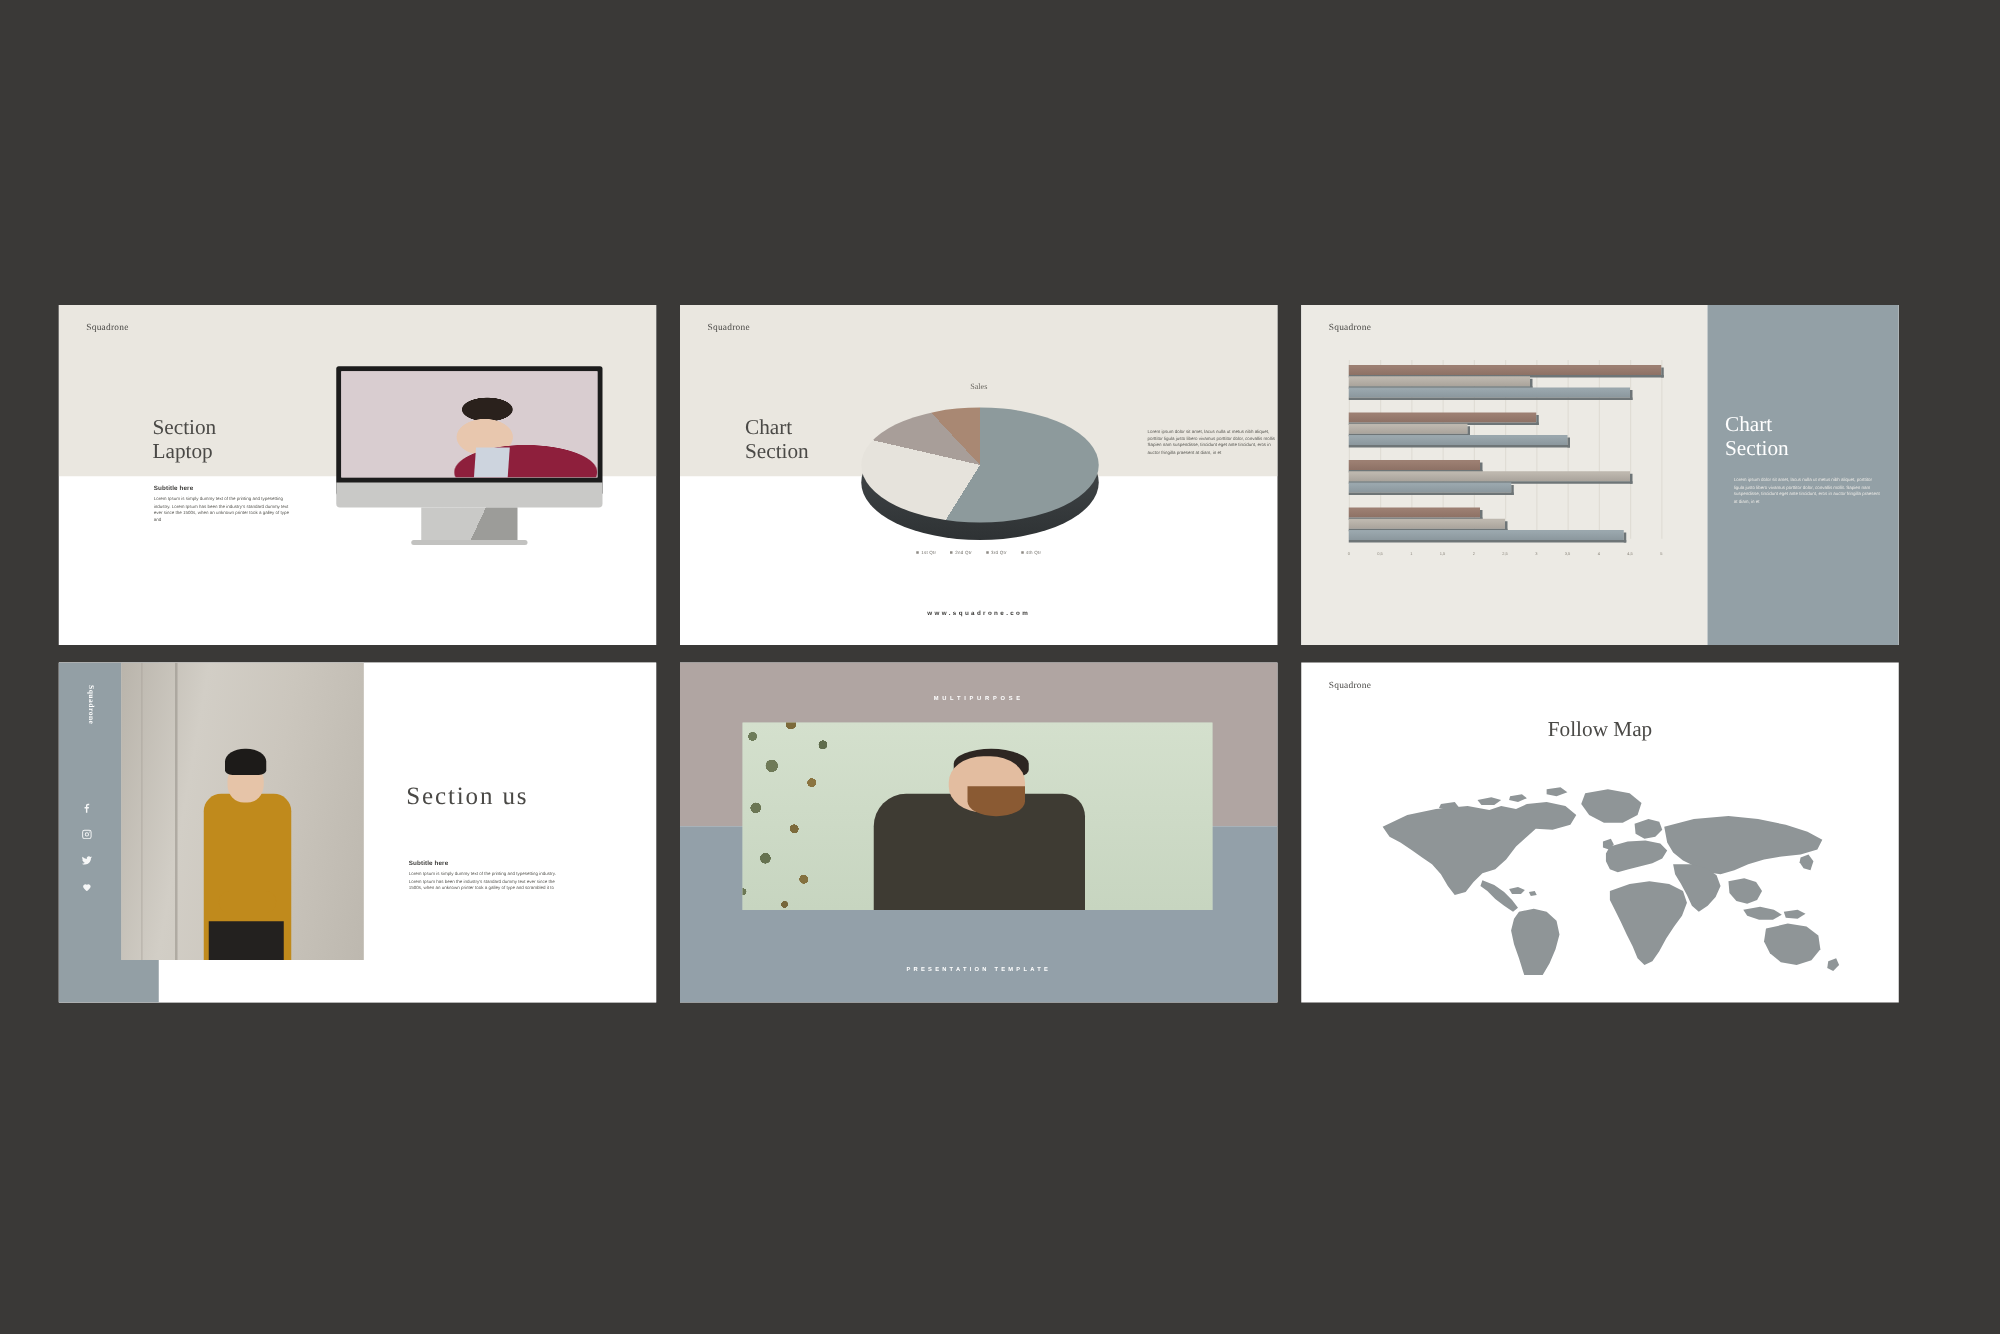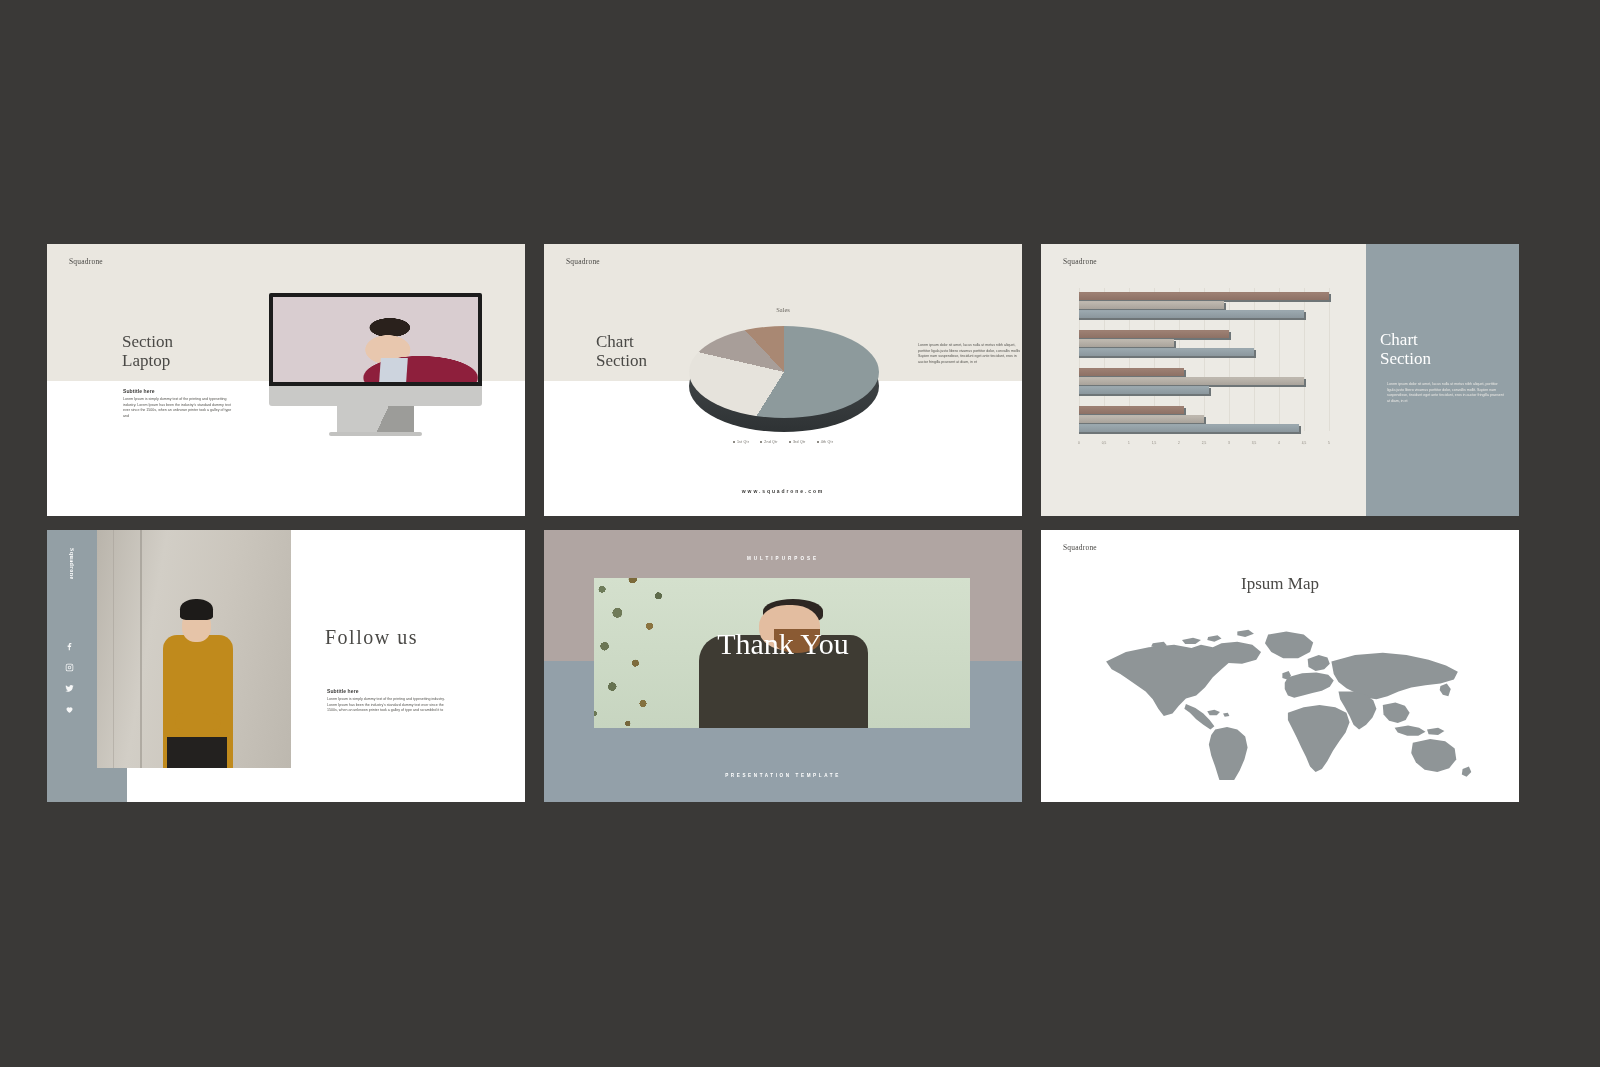--- a/index.html
+++ b/index.html
@@ -312,47 +312,46 @@
         <div class="crack"></div>
           <div class="crack2"></div>
         <div class="body"></div>
           <div class="pants"></div>
         <div class="head"></div>
           <div class="hat"></div>
           <div class="arm"></div>
       </div>
     </div>
 
-    <div class="s4-title serif-title">Follow us</div>
+    <div class="s4-title serif-title">Section us</div>
     <div class="s4-copy">
       <p class="sub-h">Subtitle here</p>
       <p class="body-txt">Lorem Ipsum is simply dummy text of the printing and typesetting industry. Lorem Ipsum has been the industry's standard dummy text ever since the 1500s, when an unknown printer took a galley of type and scrambled it to</p>
     </div>
   </div>
 
   <div class="slide">
     <div class="s5-top"></div>
     <div class="s5-bot"></div>
     <div class="s5-kicker">MULTIPURPOSE</div>
     <div class="s5-photo">
       <div class="ph3">
         <div class="tree"></div>
         <div class="jacket"></div>
         <div class="hair3"></div>
         <div class="head3"></div>
         <div class="beard"></div>
       </div>
     </div>
-    <div class="s5-thanks">Thank You</div>
     <div class="s5-footer">PRESENTATION TEMPLATE</div>
   </div>
 
   <div class="slide">
     <div class="logo serif-title">Squadrone</div>
-    <div class="s6-title serif-title">Ipsum Map</div>
+    <div class="s6-title serif-title">Follow Map</div>
     <div class="map-wrap">
       <svg viewBox="0 0 1000 420" preserveAspectRatio="xMidYMid meet">
         <g fill="#8f9597">
 
           <path d="M60 120 L110 96 L168 84 L232 78 L276 86 L300 78 L330 84 L352 74 L392 70 L430 78 L452 96 L440 116 L404 126 L370 124 L352 140 L330 160 L310 186 L288 206 L262 214 L244 232 L228 252 L206 258 L192 240 L178 216 L160 196 L140 182 L120 168 L96 152 L74 140 Z"></path>
 
           <path d="M470 52 L516 44 L560 52 L584 72 L576 96 L546 112 L508 112 L478 96 L462 74 Z"></path>
 
           <path d="M262 228 L286 238 L306 252 L322 268 L334 284 L324 292 L306 280 L288 266 L272 250 L258 240 Z"></path>
 

